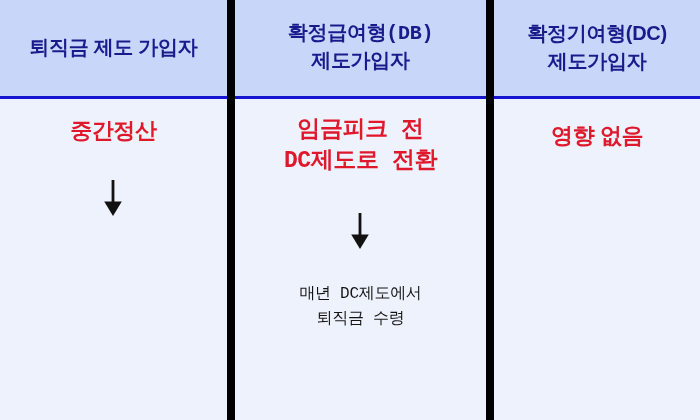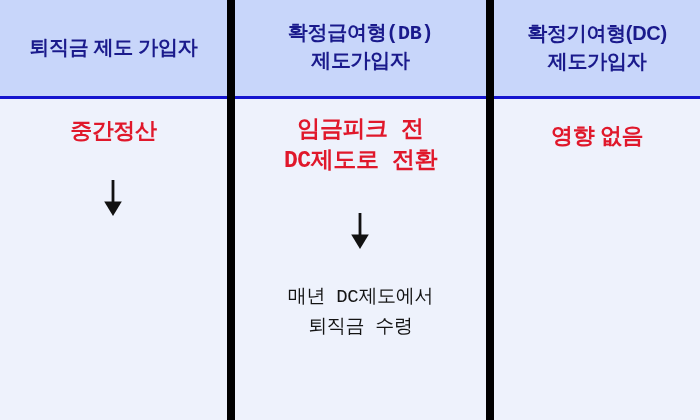--- a/index.html
+++ b/index.html
@@ -100,21 +100,21 @@
   
   .body-text {
     color: #141414;
     font-size: 17px;
     line-height: 1.58;
     letter-spacing: -0.3px;
     font-weight: 500;
   }
   .body-text .tline { display: block; white-space: nowrap; }
 
-  .col-2 .body-text { font-size: 19px; }
+  .col-2 .body-text { font-size: 16px; }
 
   
   .col-1 .cell-body { padding-top: 17px; }
   .col-2 .cell-body { padding-top: 16px; }
   .col-3 .cell-body { padding-top: 22px; }
   .col-2 .arrow { margin-top: 12px; margin-bottom: 10px; }
   .col-1 .arrow { margin-top: 11px; margin-bottom: 9px; }
 </style>
 </head>
 <body>

